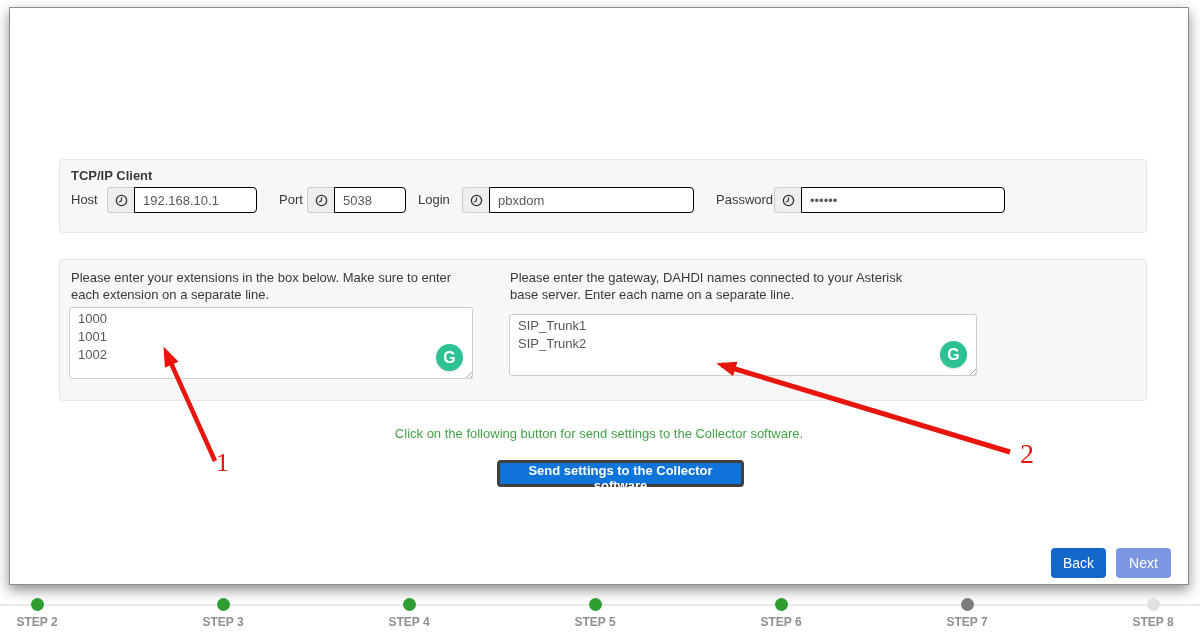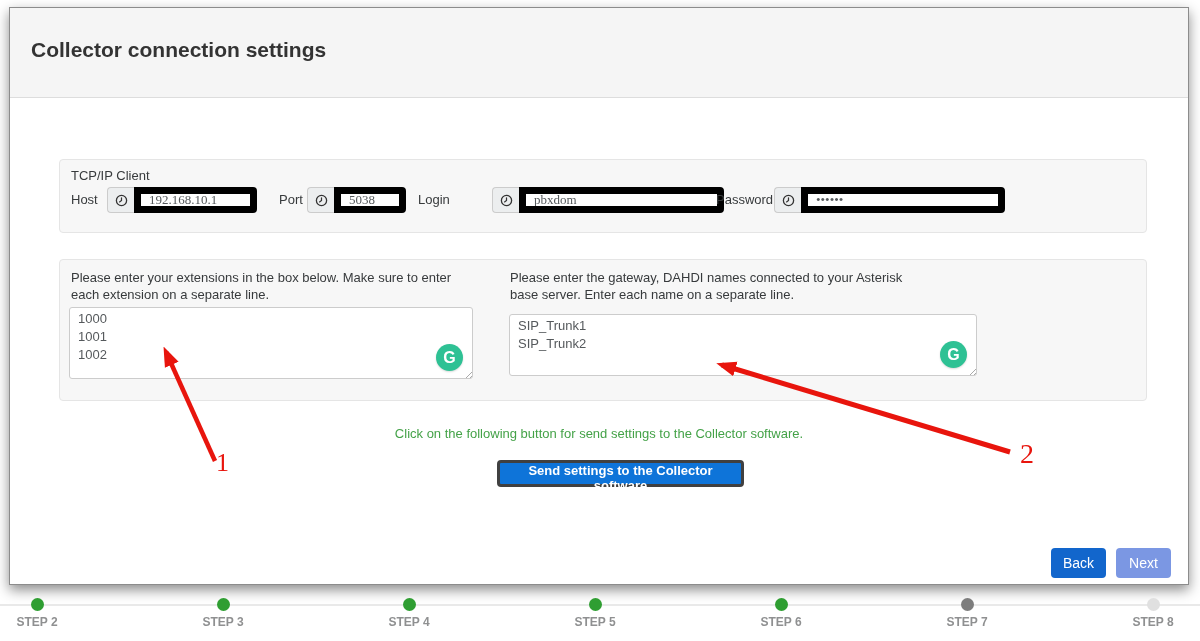--- a/index.html
+++ b/index.html
@@ -52,20 +52,21 @@
     border-radius: 4px;
   }
   .box-tcp  { left: 49px; top: 151px; width: 1088px; height: 74px; }
   .box-text { left: 49px; top: 251px; width: 1088px; height: 142px; }
 
   .tcp-title {
     position: absolute;
     left: 11px; top: 8px;
     font-size: 13px;
     color: #373a3c;
+    font-weight: bold;
   }
   .field-label {
     position: absolute;
     top: 32px;
     font-size: 13px;
     color: #373a3c;
   }
   .input-group {
     position: absolute;
     top: 27px;
@@ -79,32 +80,32 @@
     border: 1px solid #cccccc;
     border-right: none;
     border-radius: 4px 0 0 4px;
     display: flex;
     align-items: center;
     justify-content: center;
   }
   .input-group input {
     flex: 1;
     min-width: 0;
-    border: 7px solid #000000;
+    border: 1px solid #000000;
     border-radius: 0 4px 4px 0;
     background: #ffffff;
-    font-family: Liberation Serif, serif;
+    font-family: Liberation Sans, sans-serif;
     font-size: 13px;
     color: #55595c;
-    padding: 6px 8px;
+    padding: 12px 8px;
     outline: none;
   }
   .g-host  { left: 47px;  width: 150px; }
   .g-port  { left: 247px; width: 99px;  }
-  .g-login { left: 402px; width: 232px; margin-left: 30px; }
+  .g-login { left: 402px; width: 232px; }
   .g-pass  { left: 714px; width: 231px; }
   .l-host  { left: 11px;  }
   .l-port  { left: 219px; }
   .l-login { left: 358px; }
   .l-pass  { left: 656px; text-align: right; }
 
   
   .col-instruction {
     position: absolute;
     top: 9px;
@@ -245,23 +246,20 @@
   .marker-1 { left: 216px;  top: 448px; font-size: 26px; }
   .marker-2 { left: 1020px; top: 438px; font-size: 28px; }
 
   .clock-svg { display: block; }
 </style>
 </head>
 <body>
 
 <div class="panel">
 
-  <div class="panel-header">
-    <div class="panel-title">Collector connection settings</div>
-  </div>
 
 
   <div class="graybox box-tcp">
     <div class="tcp-title">TCP/IP Client</div>
 
     <span class="field-label l-host">Host</span>
     <div class="input-group g-host">
       <span class="input-addon">
         <svg class="clock-svg" width="13" height="13" viewBox="0 0 16 16">
             <circle cx="8" cy="8" r="6.3" fill="none" stroke="#333" stroke-width="1.6"></circle>

